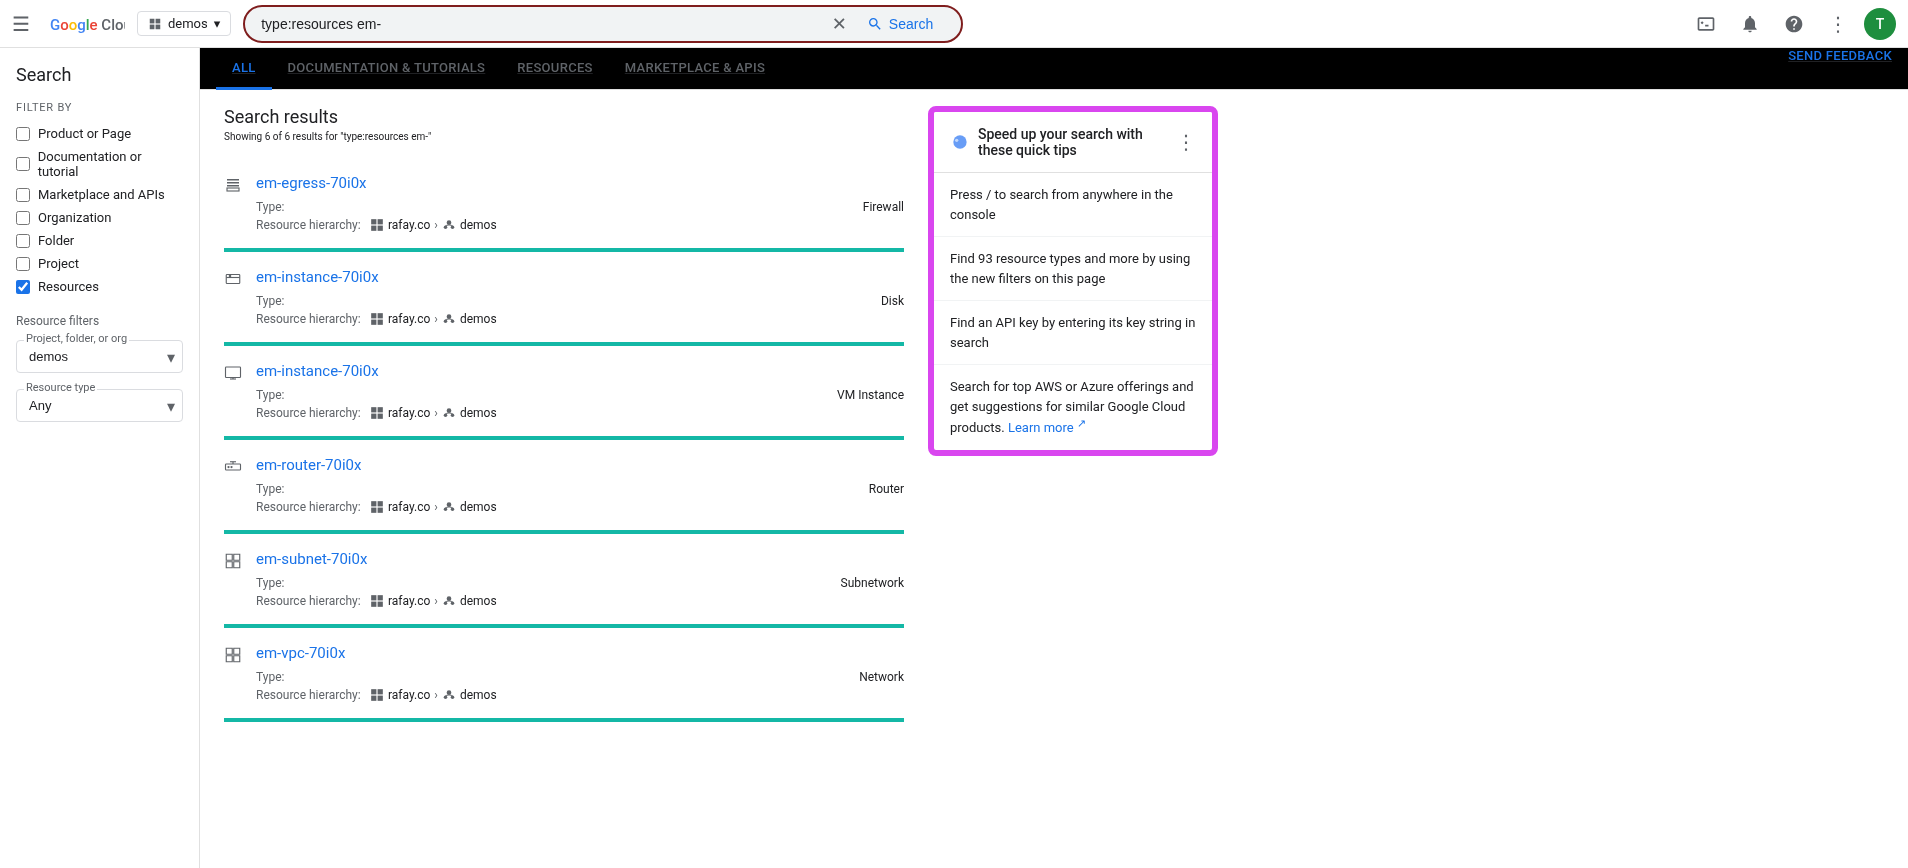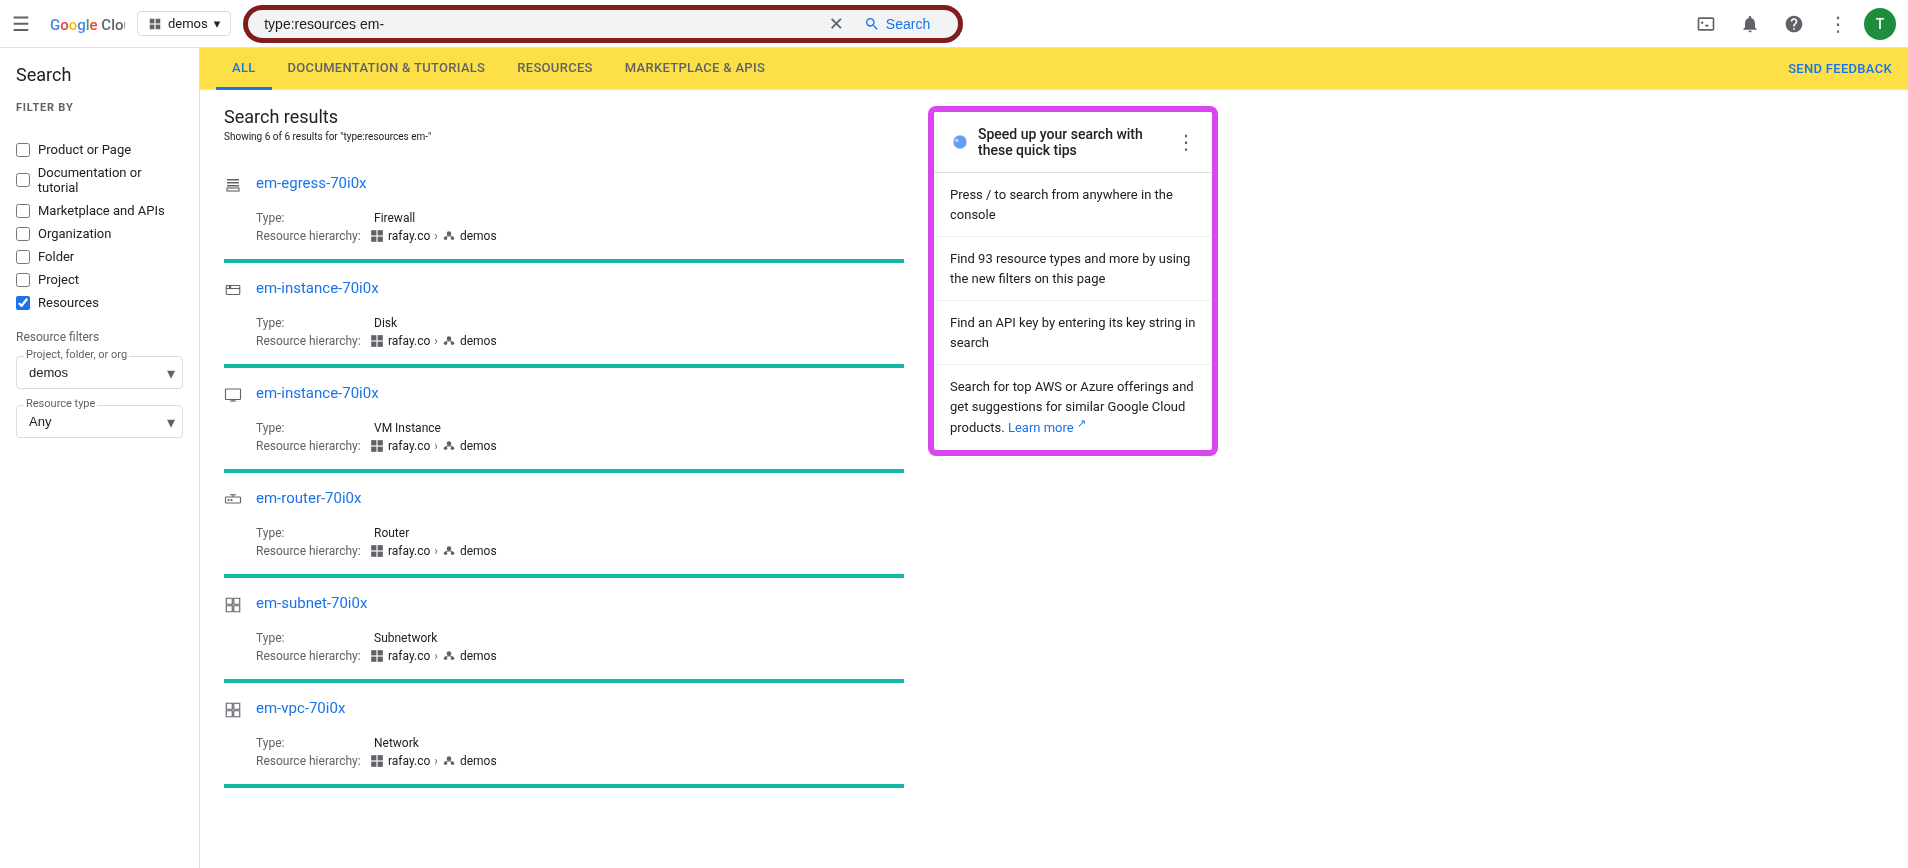--- a/index.html
+++ b/index.html
@@ -33,21 +33,21 @@
       gap: 6px;
       cursor: pointer;
       font-size: 13px;
       color: #202124;
     }
     .search-bar-container {
       flex: 1;
       max-width: 720px;
       display: flex;
       align-items: center;
-      border: 5px solid #7f1d1d;
+      border: 2px solid #7f1d1d;
       border-radius: 24px;
       padding: 0 16px;
       height: 38px;
       background: #f1f3f4;
     }
     .search-bar-container input {
       border: none;
       background: transparent;
       outline: none;
       flex: 1;
@@ -119,25 +119,25 @@
       overflow-y: auto;
     }
     .page-title {
       font-size: 18px;
       font-weight: 400;
       color: #202124;
       margin-bottom: 16px;
     }
     .filter-section-title {
       font-size: 11px;
-      font-weight: 700;
+      font-weight: 400;
       color: #5f6368;
       text-transform: uppercase;
       letter-spacing: 0.8px;
-      margin-bottom: 24px;
+      margin-bottom: 8px;
     }
     .filter-item {
       display: flex;
       align-items: center;
       gap: 8px;
       padding: 4px 0;
       font-size: 13px;
       color: #202124;
       cursor: pointer;
     }
@@ -192,27 +192,27 @@
 
     
     .content-area {
       flex: 1;
       overflow-y: auto;
     }
 
     
     .tabs-bar {
       display: flex;
-      align-items: center;
       border-bottom: 1px solid #e0e0e0;
       padding: 0 16px;
       position: sticky;
       top: 0;
-      background: #fde047;
+      background: #000000;
       z-index: 10;
+      text-decoration: underline;
     }
     .tab {
       padding: 12px 16px;
       font-size: 13px;
       font-weight: 500;
       color: #5f6368;
       cursor: pointer;
       border-bottom: 3px solid transparent;
       margin-bottom: -1px;
       letter-spacing: 0.3px;
@@ -275,21 +275,22 @@
       color: #1a73e8;
       font-size: 15px;
       font-weight: 400;
       cursor: pointer;
       text-decoration: none;
     }
     .result-meta {
       display: flex;
       align-items: center;
       gap: 8px;
-      margin-top: 19px;
+      margin-top: 8px;
+      justify-content: space-between;
     }
     .result-meta-label {
       font-size: 12px;
       color: #5f6368;
       min-width: 110px;
     }
     .result-meta-value {
       font-size: 12px;
       color: #202124;
     }

